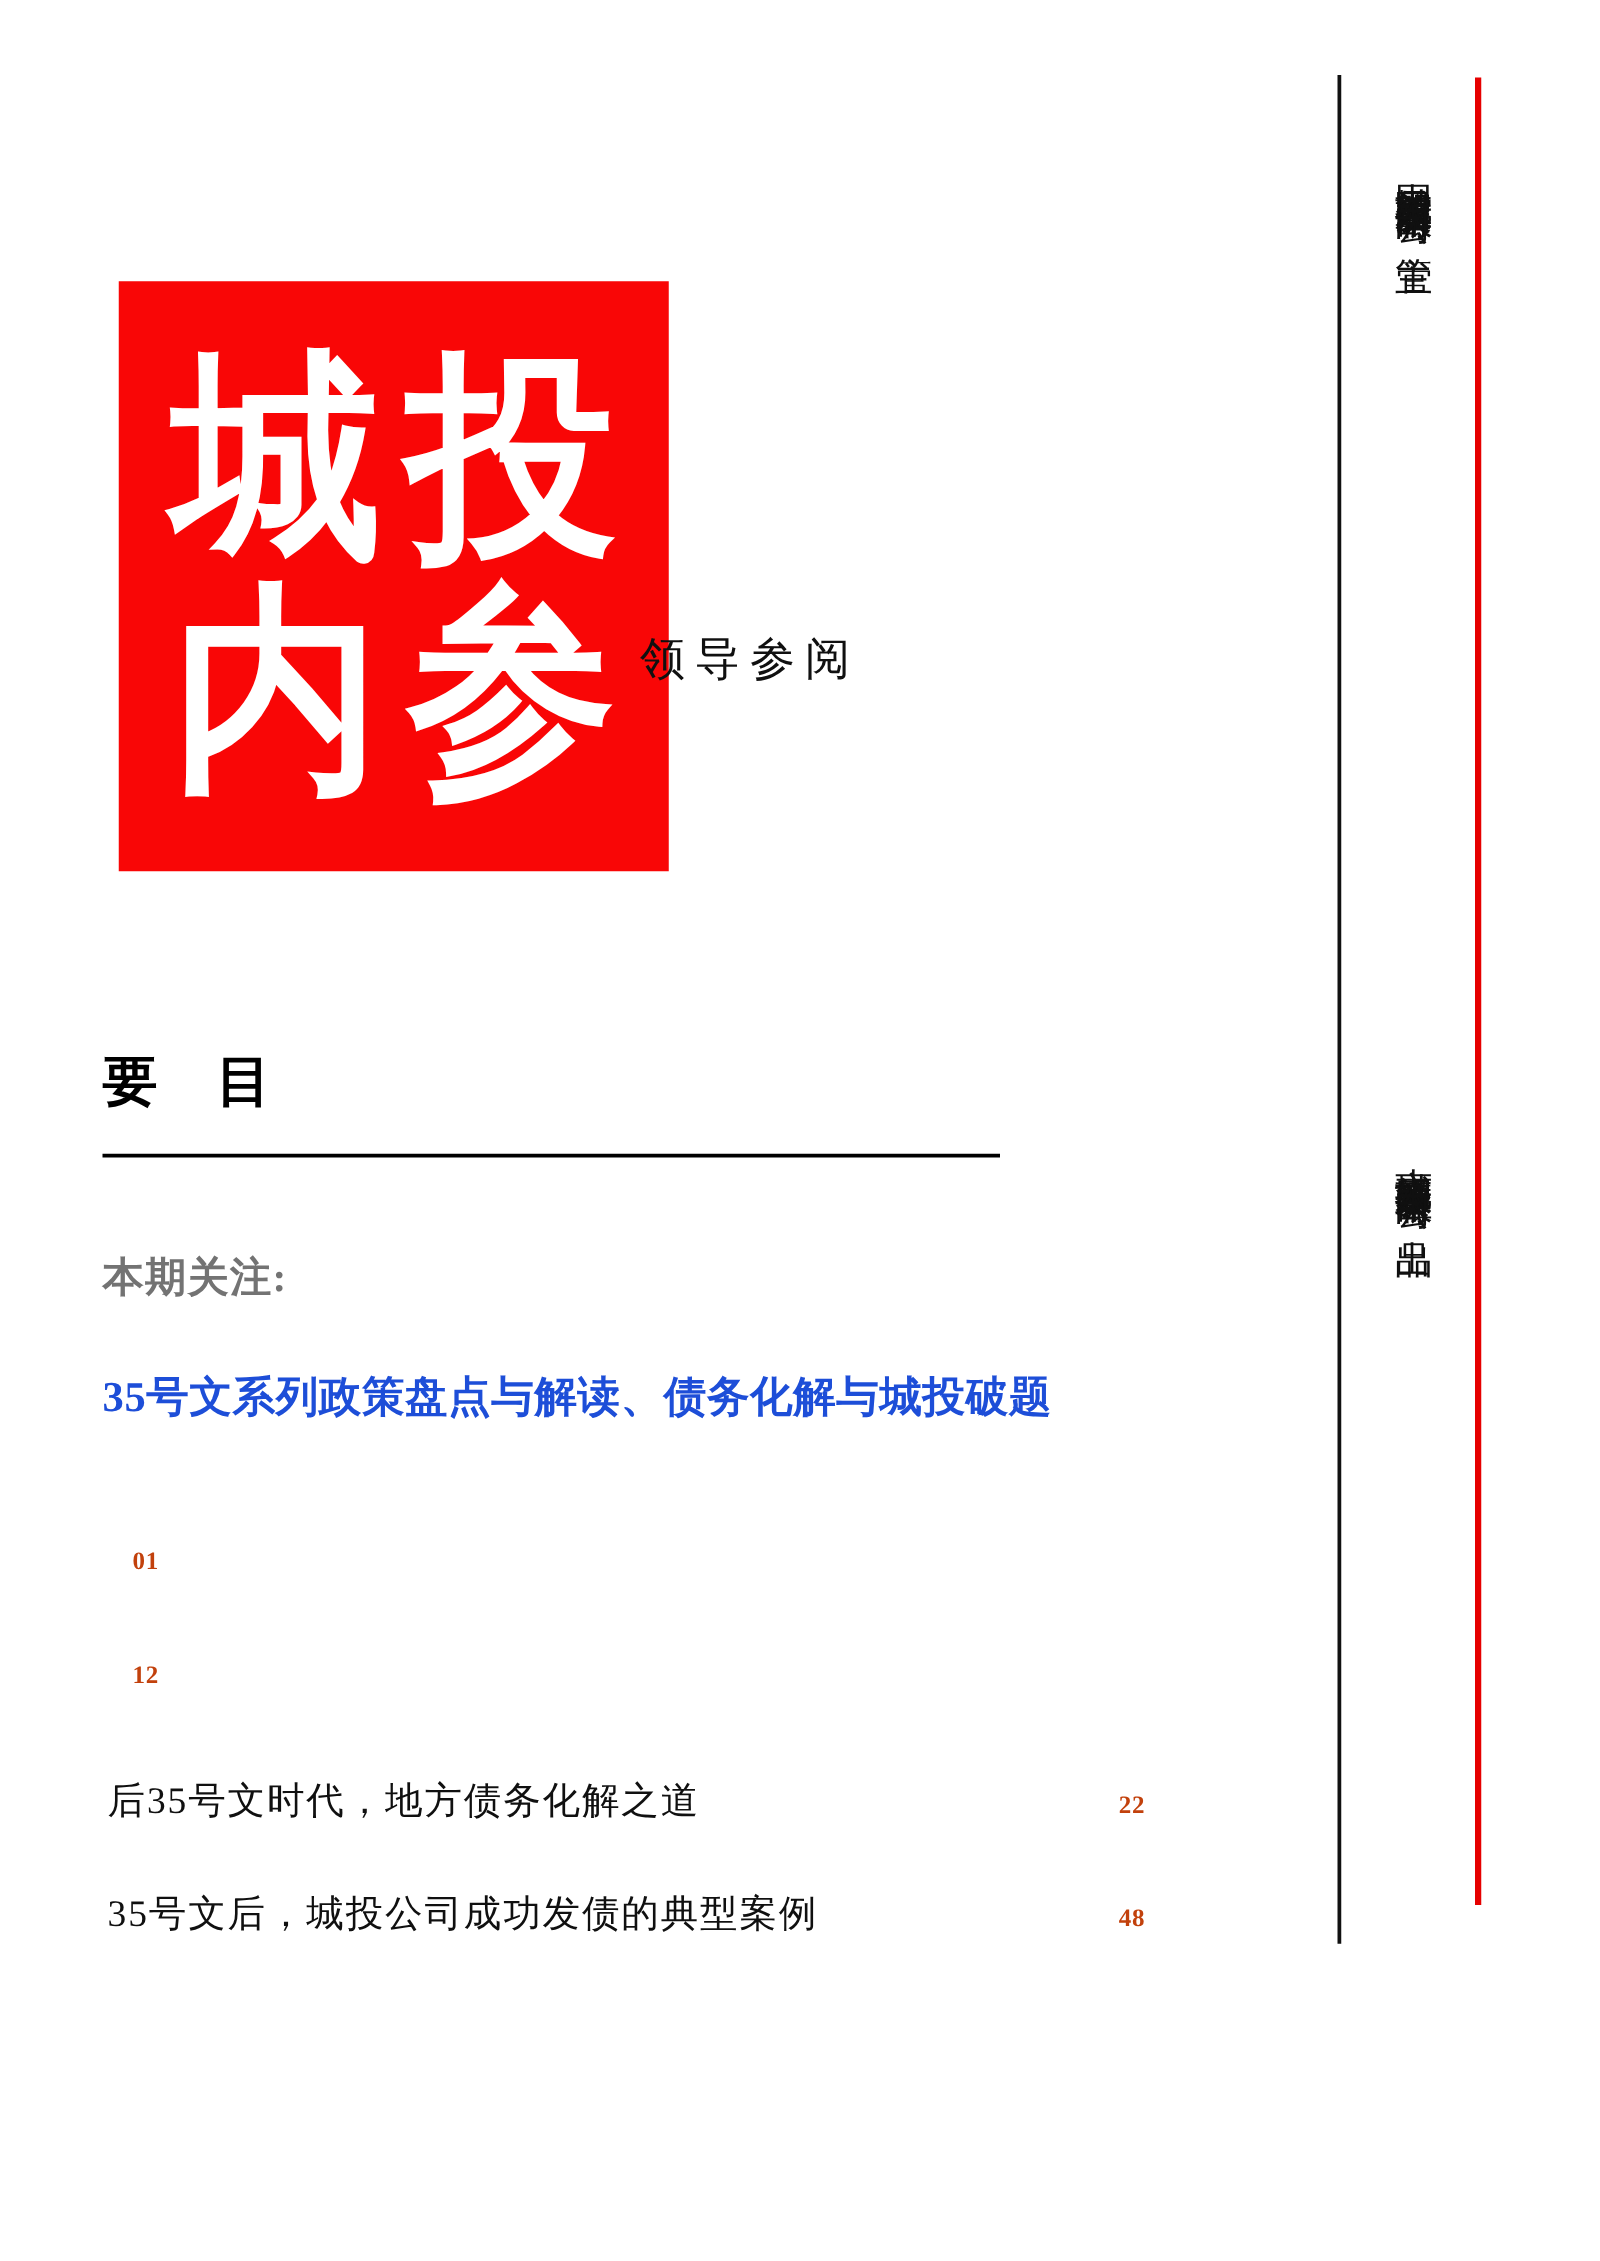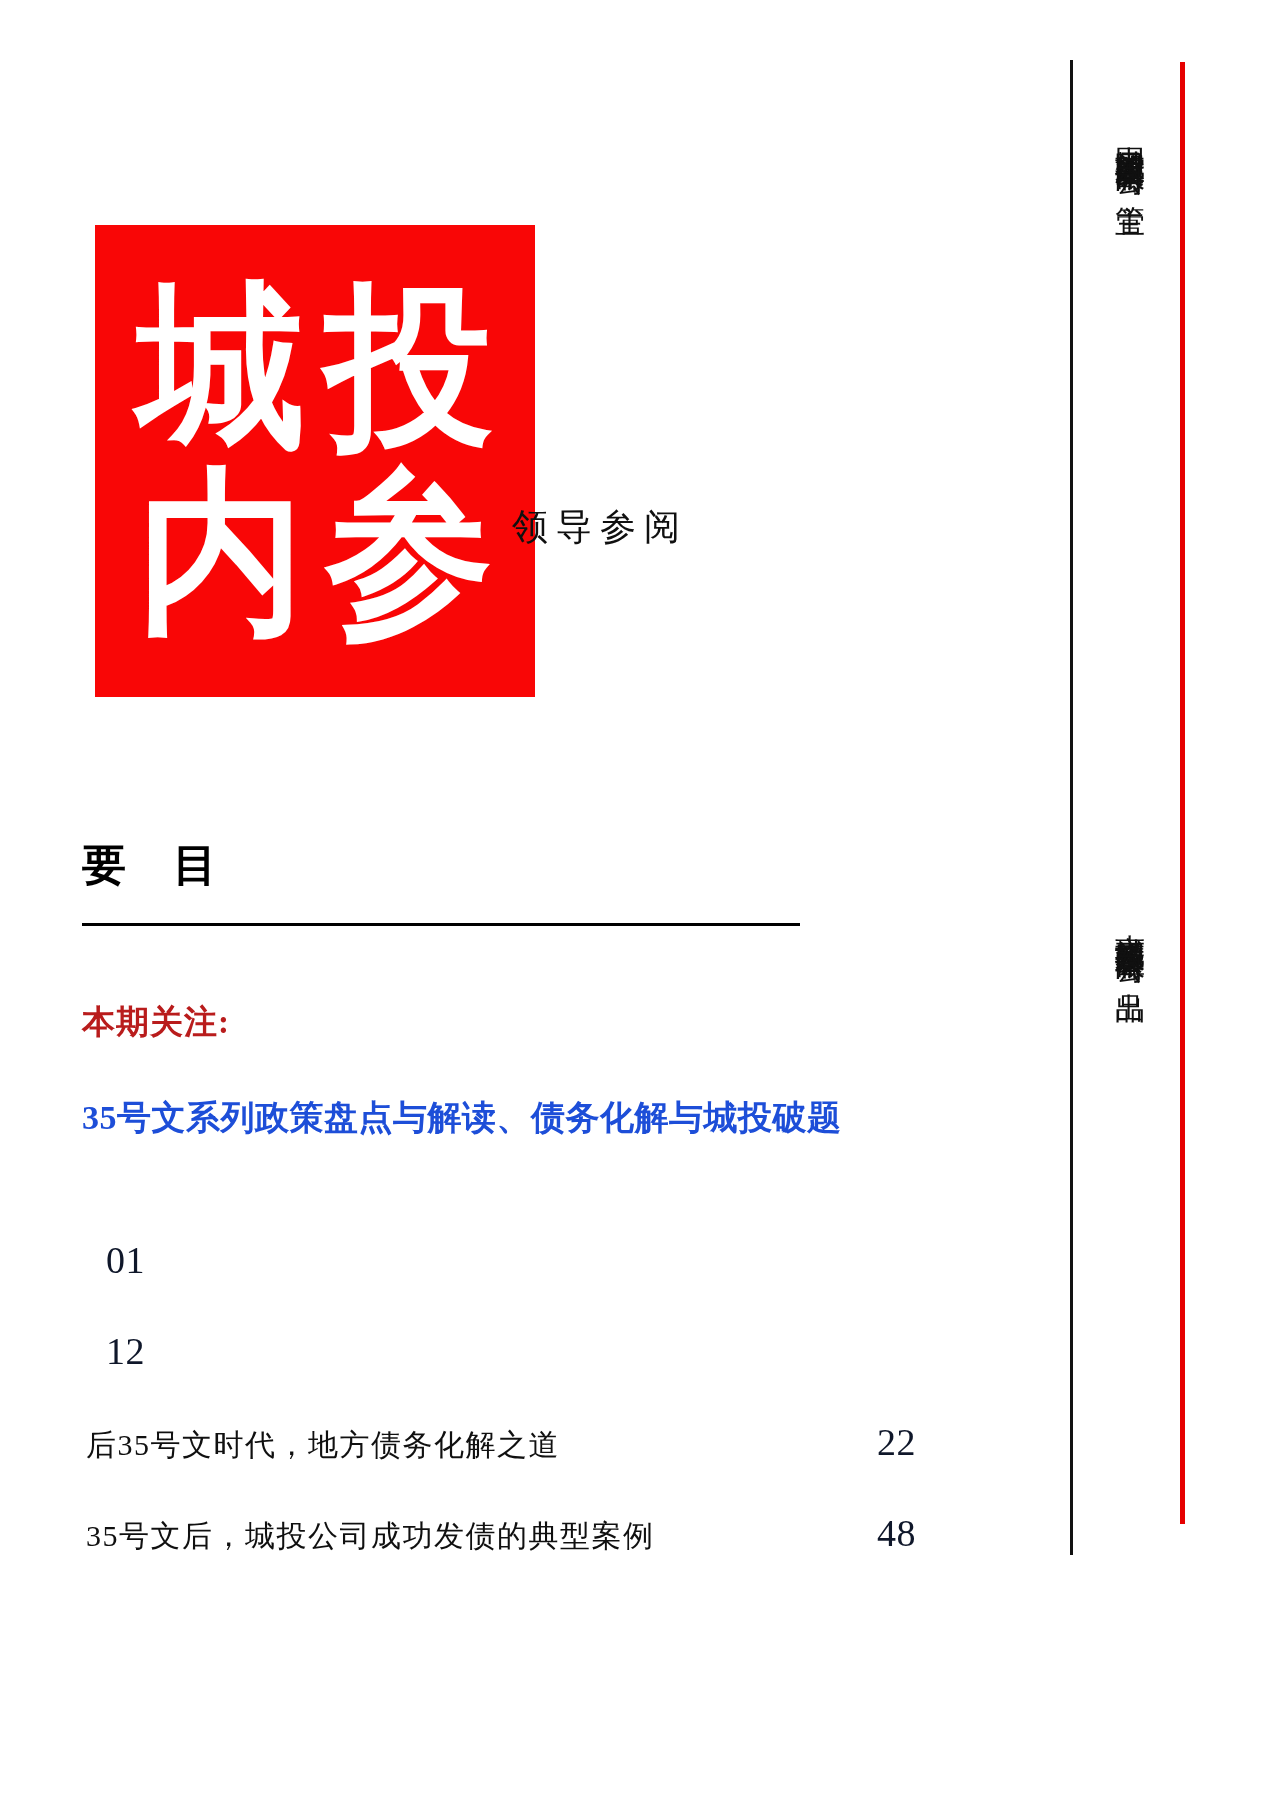--- a/index.html
+++ b/index.html
@@ -98,21 +98,21 @@
   }
 
   
   #focus-label {
     position: absolute;
     left: 82px;
     top: 1000px;
     font-size: 33px;
     font-weight: 700;
     letter-spacing: 1px;
-    color: #b91c1c;
+    color: #737373;
     white-space: nowrap;
   }
   #feature-title {
     position: absolute;
     left: 82px;
     top: 1095px;
     font-size: 34px;
     font-weight: 700;
     letter-spacing: 0.5px;
     color: #1d4ed8;
@@ -132,23 +132,23 @@
     justify-content: space-between;
     height: 91px;
   }
   .toc-title {
     font-size: 30px;
     letter-spacing: 1.5px;
     color: #101010;
     white-space: nowrap;
   }
   .toc-page {
-    font-size: 38px;
-    font-weight: 400;
-    color: #0f172a;
+    font-size: 20px;
+    font-weight: 700;
+    color: #c2410c;
     letter-spacing: 0.5px;
     padding-left: 20px;
   }
 
   
   #rule-black {
     position: absolute;
     left: 1070px;
     top: 60px;
     width: 3px;

